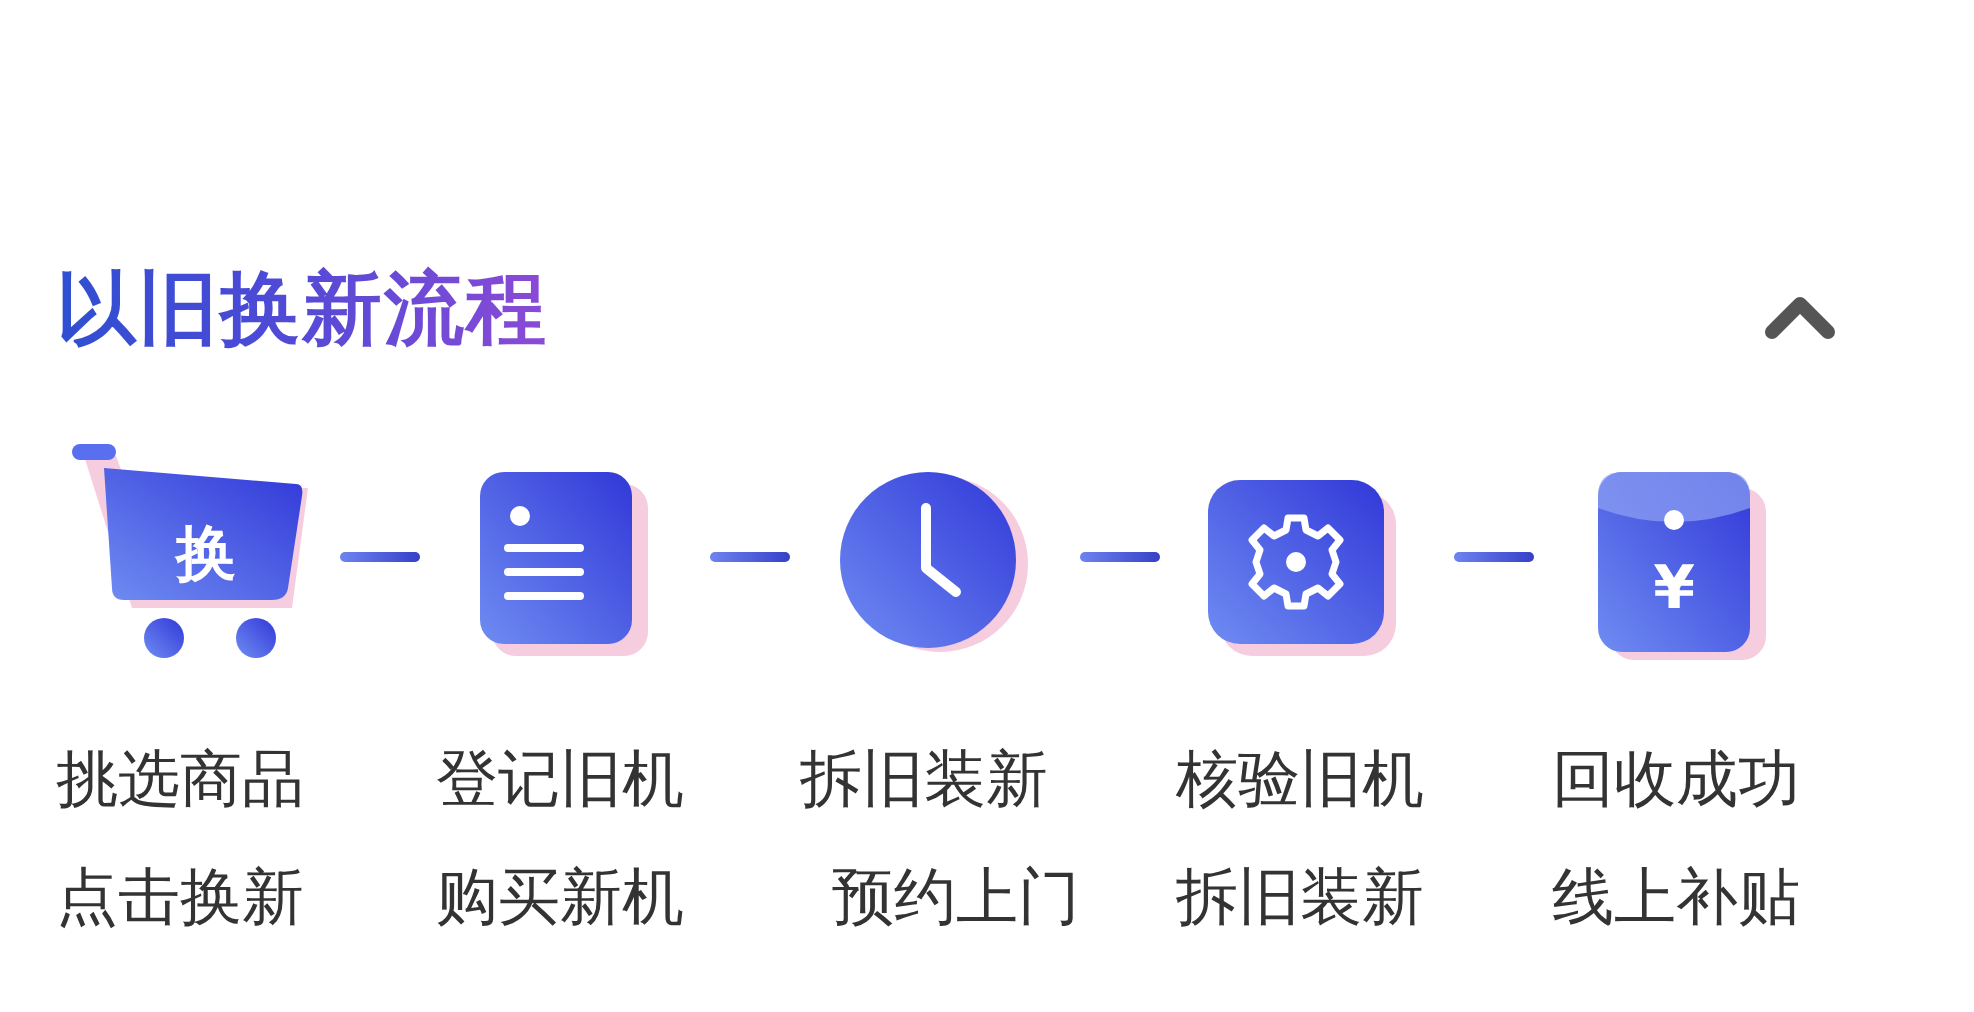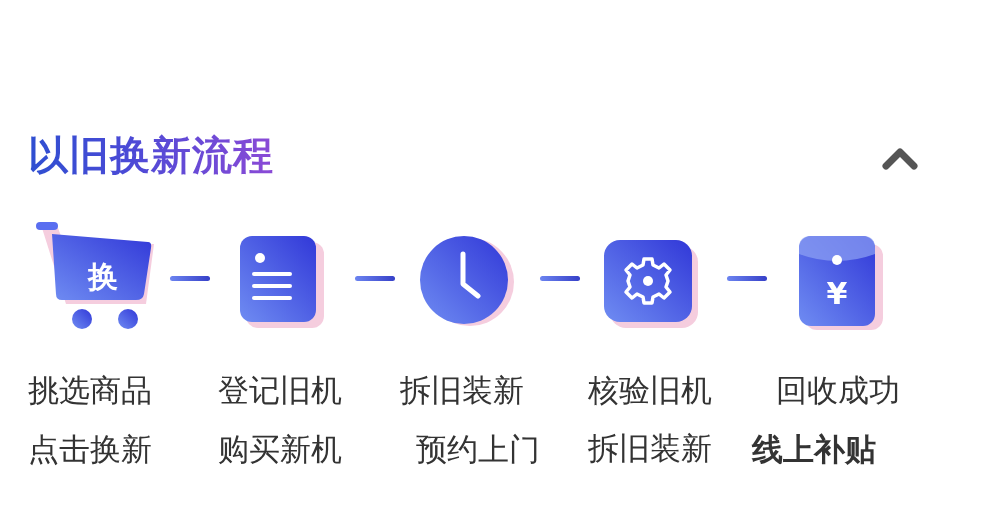--- a/index.html
+++ b/index.html
@@ -119,14 +119,14 @@
   <div class="label" style="left:218px; top:370px;">登记旧机</div>
   <div class="label" style="left:218px; top:429px;">购买新机</div>
 
   <div class="label" style="left:400px; top:370px;">拆旧装新</div>
   <div class="label" style="left:400px; top:429px;margin-left:16px;">预约上门</div>
 
   <div class="label" style="left:588px; top:370px;text-align:center;">核验旧机</div>
   <div class="label" style="left:588px; top:429px;font-family:Liberation Serif, serif;">拆旧装新</div>
 
   <div class="label" style="left:776px; top:370px;text-align:right;">回收成功</div>
-  <div class="label" style="left:752px; top:429px;font-weight:bold;">线上补贴</div>
+  <div class="label" style="left:776px; top:429px;">线上补贴</div>
 </div>
 
 </body></html>

